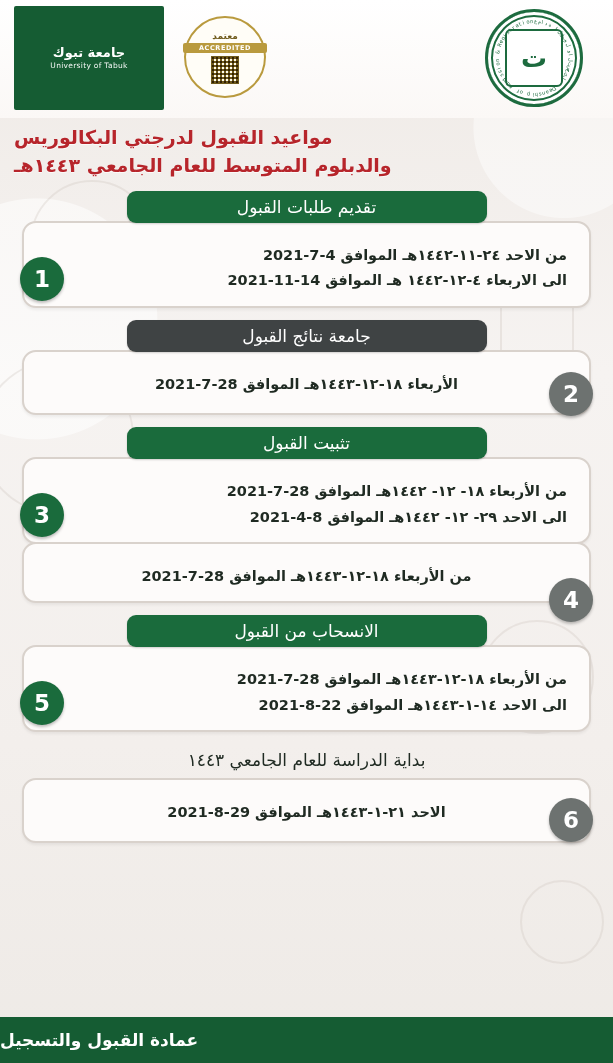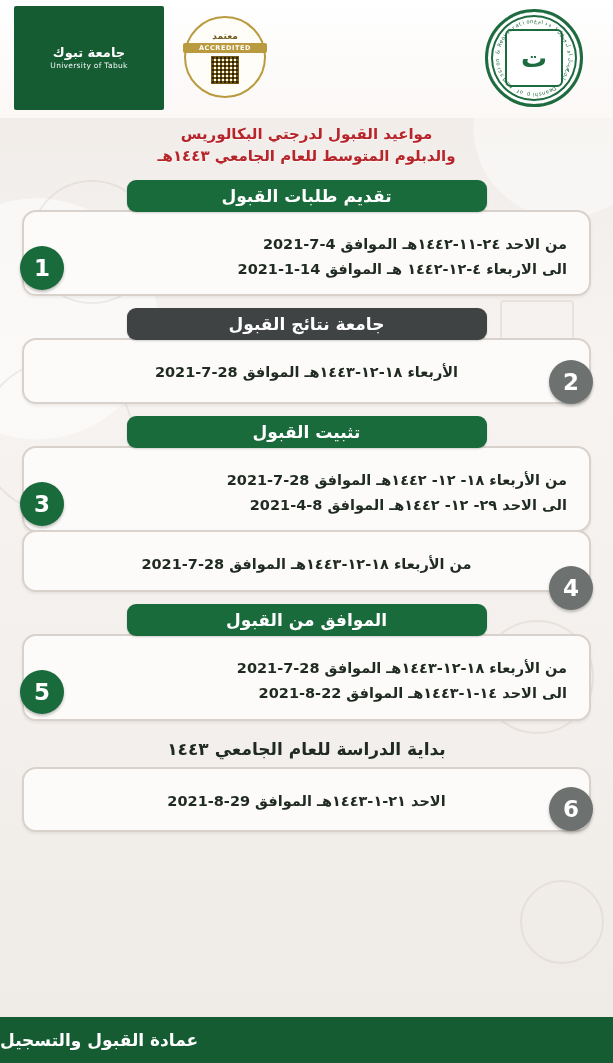--- a/index.html
+++ b/index.html
@@ -102,38 +102,38 @@
     width:3px;height:28px;background:#fff;
   }
   .logo-right .mark .yr{font-size:8px;margin-top:3px;letter-spacing:1px;}
   .logo-right .txt{color:#fff;text-align:center;line-height:1.25;}
   .logo-right .txt .ar{font-size:13px;font-weight:bold;}
   .logo-right .txt .en{font-size:7.5px;letter-spacing:.3px;opacity:.95;}
 
   
   .title{
     margin:6px 14px 0 14px;
-    text-align:center;
+    text-align:left;
     color:#b7252b;
     font-weight:bold;
-    font-size:15px;
+    font-size:19px;
     line-height:1.45;
     text-shadow:0 1px 0 rgba(255,255,255,.7);
   }
 
   
   .sections{position:relative;margin-top:10px;}
   .sec{position:relative;margin:0 14px 12px 14px;}
   .sec-head{
     margin:12px auto;
     width:min(340px,76%);
     background:#1a6b3c;
     color:#fff;
     text-align:center;
-    font-size:17px;font-weight:bold;
+    font-size:17px;font-weight:normal;
     padding:6px 10px;
     border-radius:9px;
     position:relative;z-index:3;
     box-shadow:0 1px 2px rgba(0,0,0,.18);
   }
   .sec.grey .sec-head{background:#3f4344;}
   .sec-body{
     margin:-14px 8px 0 8px;
     background:#fdfbfa;
     border:2px solid #d9d2cc;
@@ -286,21 +286,21 @@
     <div>والدبلوم المتوسط  للعام الجامعي ١٤٤٣هـ</div>
   </div>
 
   <div class="sections">
 
     <div class="sec">
       <div class="sec-head">تقديم طلبات القبول</div>
       <div class="sec-body">
         <div class="num left">1</div>
         <div class="line right">من الاحد ٢٤-١١-١٤٤٢هـ   الموافق 4-7-2021</div>
-        <div class="line right">الى الاربعاء ٤-١٢-١٤٤٢ هـ    الموافق 14-1-2021</div>
+        <div class="line right">الى الاربعاء ٤-١٢-١٤٤٢ هـ    الموافق 14-11-2021</div>
       </div>
     </div>
 
     <div class="sec grey">
       <div class="sec-head">جامعة نتائج القبول</div>
       <div class="sec-body" style="padding-bottom:16px;">
         <div class="num grey right" style="top:20px;">2</div>
         <div class="line center">الأربعاء  ١٨-١٢-١٤٤٣هـ الموافق 28-7-2021</div>
       </div>
     </div>
@@ -315,21 +315,21 @@
     </div>
 
     <div class="sec grey">
       <div class="sec-body">
         <div class="num grey right">4</div>
         <div class="line center">من الأربعاء ١٨-١٢-١٤٤٣هـ  الموافق 28-7-2021</div>
       </div>
     </div>
 
     <div class="sec">
-      <div class="sec-head">الموافق من القبول</div>
+      <div class="sec-head">الانسحاب من القبول</div>
       <div class="sec-body">
         <div class="num left">5</div>
         <div class="line right">من الأربعاء ١٨-١٢-١٤٤٣هـ الموافق 28-7-2021</div>
         <div class="line right">الى الاحد  ١٤-١-١٤٤٣هـ    الموافق 22-8-2021</div>
       </div>
     </div>
 
     <div class="sec">
       <div class="sec-head" style="background:transparent;color:#1f2a22;box-shadow:none;font-size:17px;">بداية الدراسة للعام الجامعي ١٤٤٣</div>
       <div class="sec-body" style="margin-top:-10px;padding-bottom:16px;">

